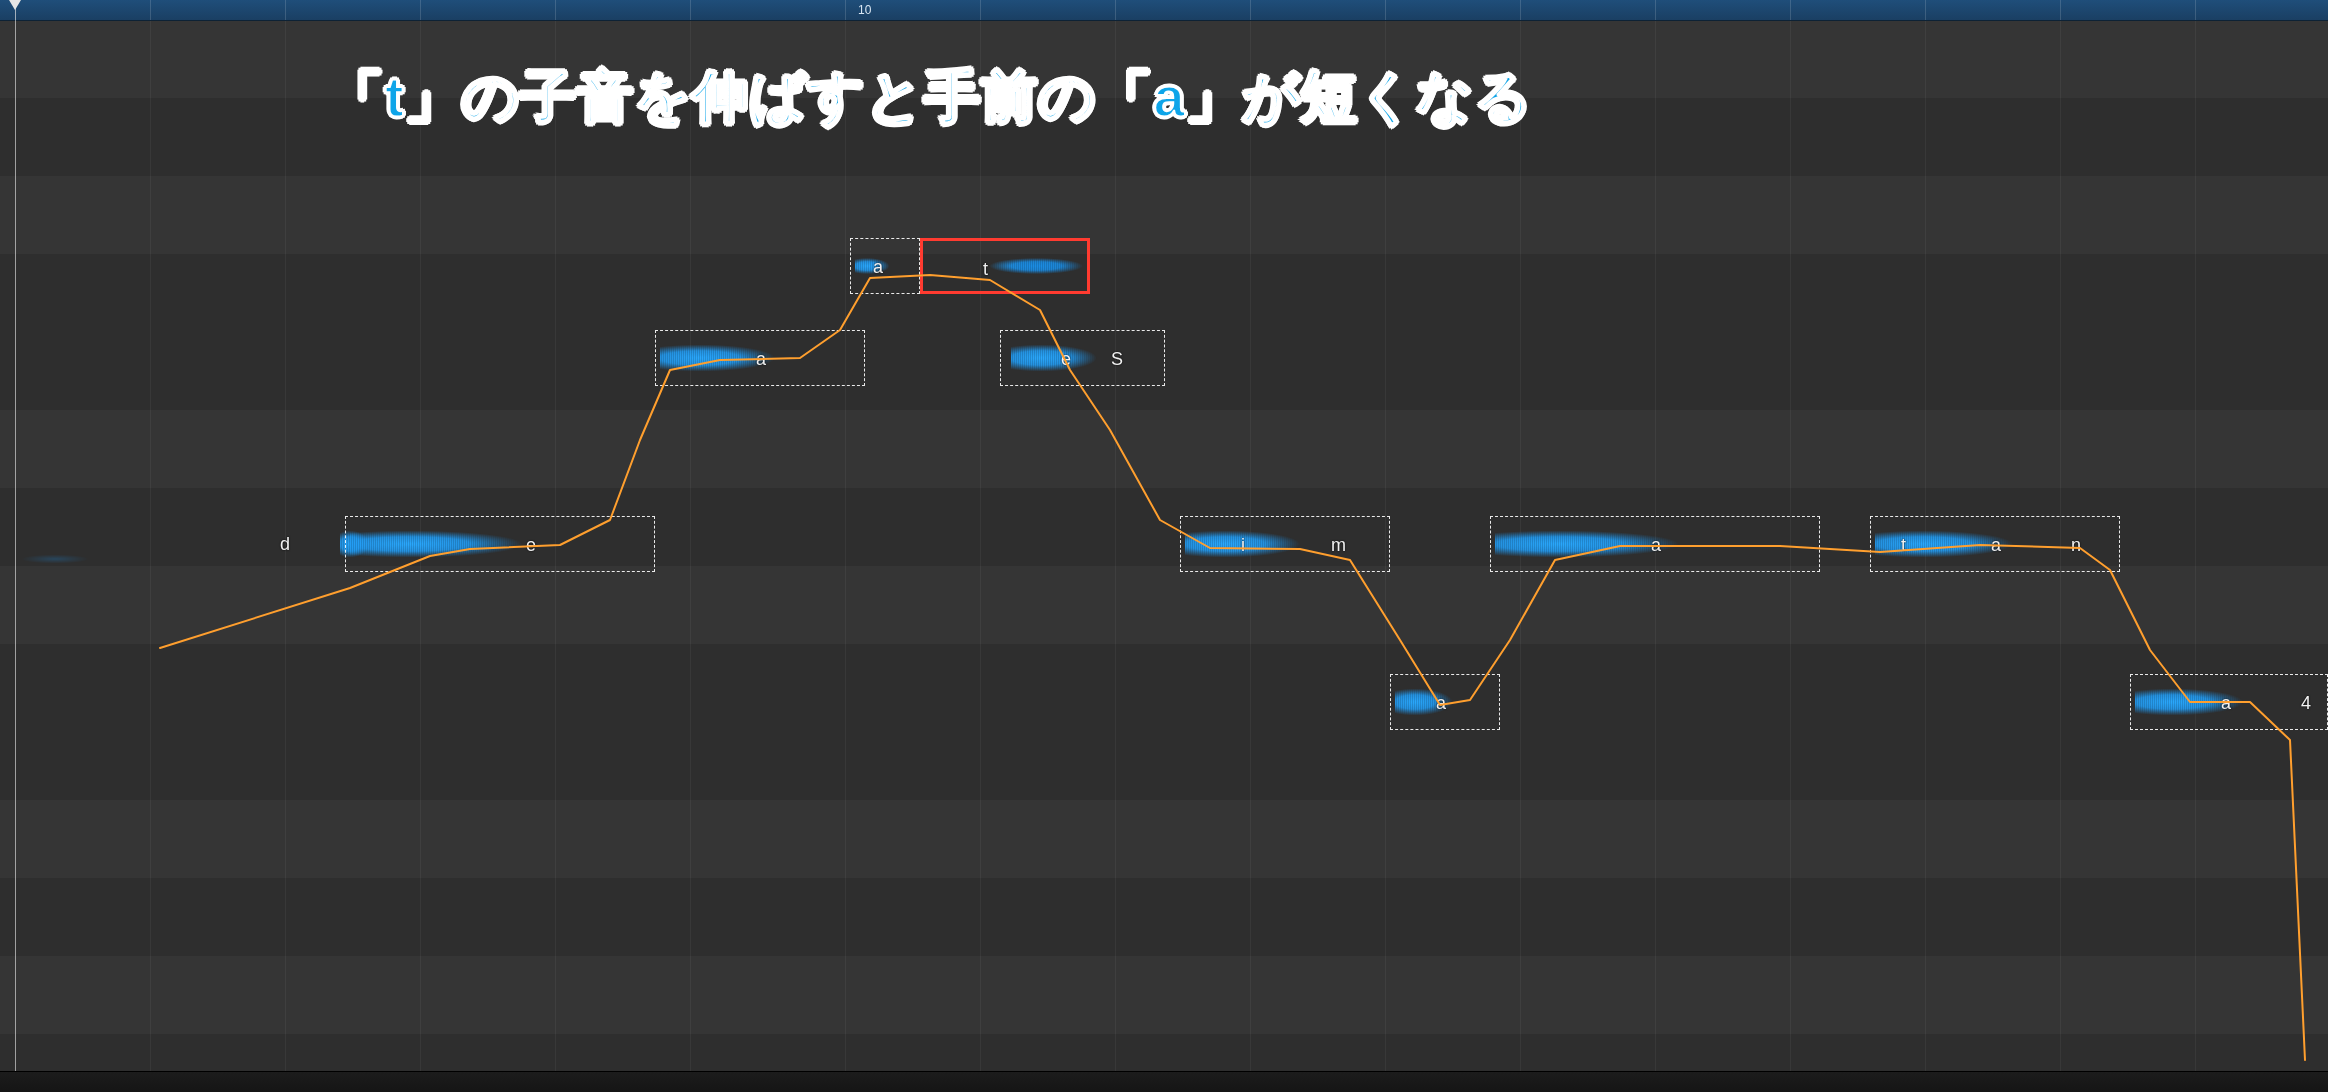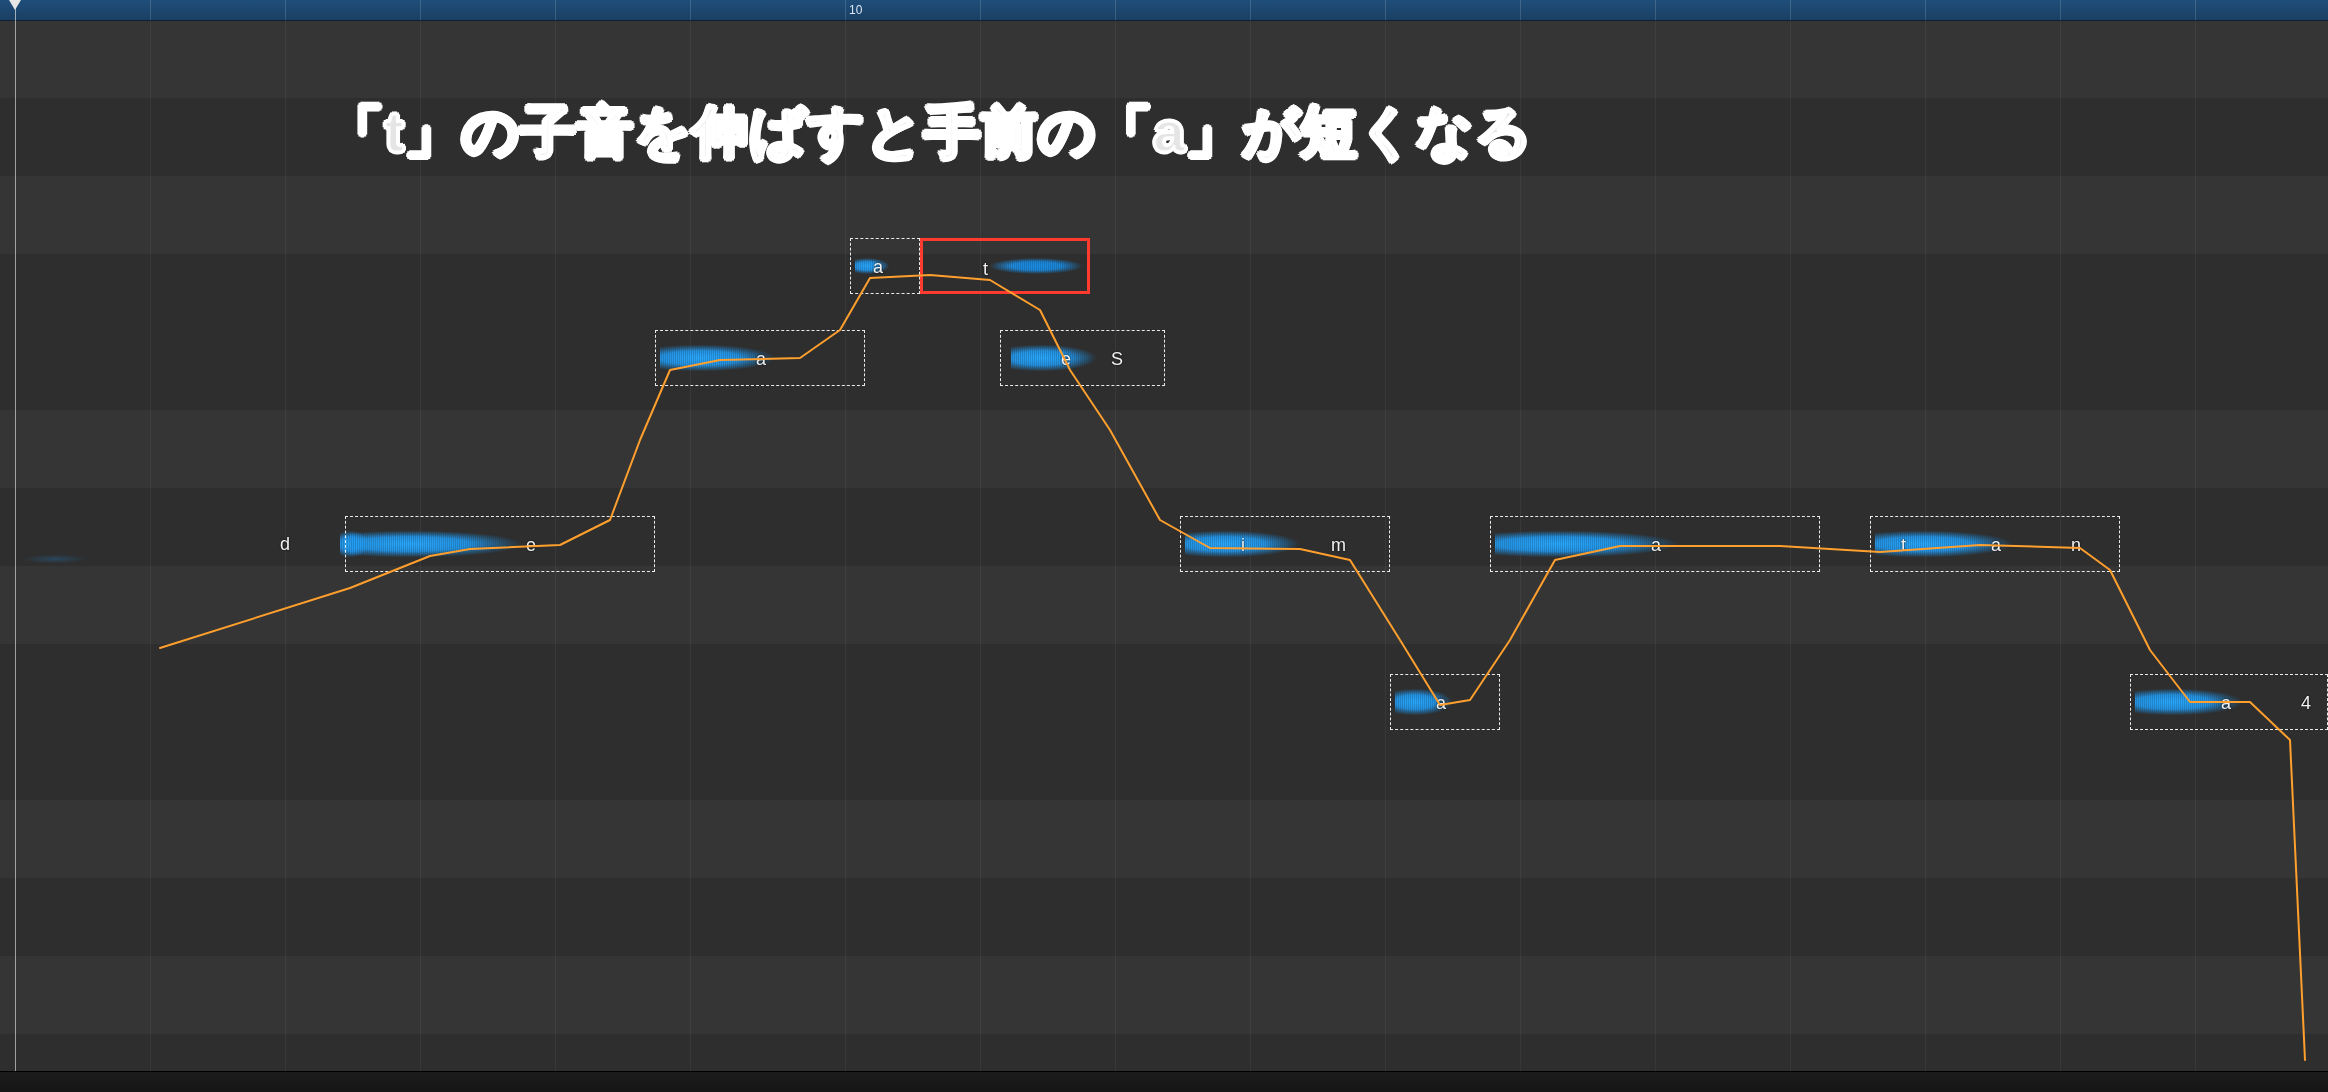--- a/index.html
+++ b/index.html
@@ -32,21 +32,21 @@
     top: 0;
     width: 1px;
     height: 20px;
     background: rgba(255,255,255,0.15);
   }
   .ruler-label {
     position: absolute;
     top: 3px;
     font-size: 12px;
     color: #d9e6f2;
-    padding-left: 4px;
+    padding-left: 13px;
   }
 
   .playhead {
     position: absolute;
     top: 0;
     width: 0; height: 0;
     border-left: 6px solid transparent;
     border-right: 6px solid transparent;
     border-top: 10px solid #e6e6e6;
     z-index: 60;
@@ -162,34 +162,33 @@
     width: 2328px; height: 1092px;
     z-index: 25;
     pointer-events: none;
   }
 
   
   .annotation {
     position: absolute;
     z-index: 80;
     font-weight: 900;
-    color: #e5e5e5;
+    color: #0ea5e9;
     -webkit-text-stroke: 2px #ffffff;
     text-shadow:
       2px 2px 0 #fff,
      -2px 2px 0 #fff,
       2px -2px 0 #fff,
      -2px -2px 0 #fff,
       0 3px 0 #fff,
       3px 0 0 #fff,
       0 -3px 0 #fff,
      -3px 0 0 #fff;
     white-space: nowrap;
     letter-spacing: 1px;
-    margin-top: 35px;
   }
 
   .bottom-strip {
     position: absolute;
     left: 0; bottom: 0;
     width: 2328px;
     height: 20px;
     background: linear-gradient(#1c1c1c, #151515);
     border-top: 1px solid #000;
     z-index: 70;

